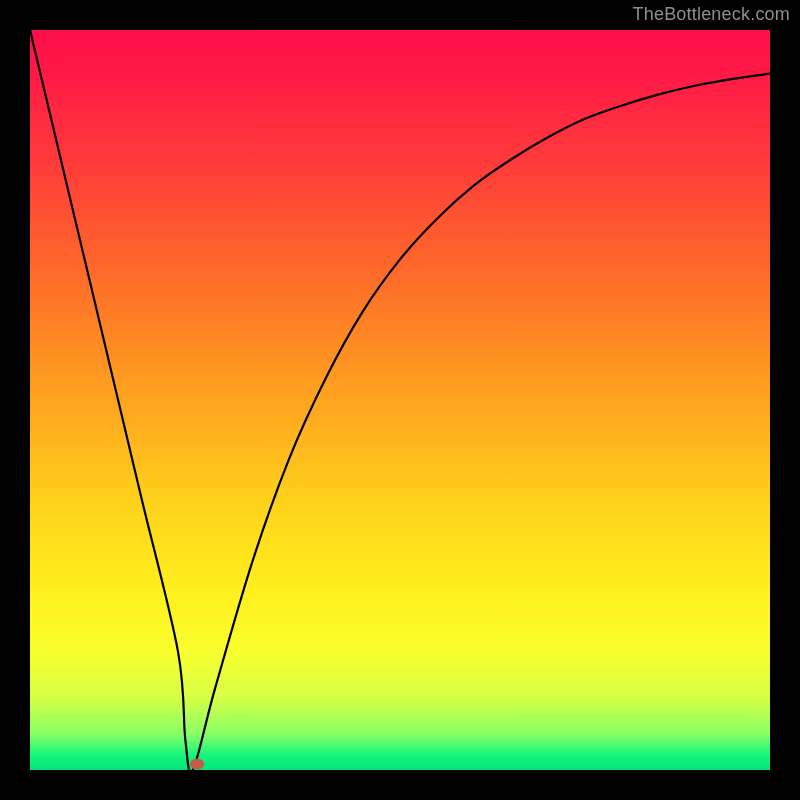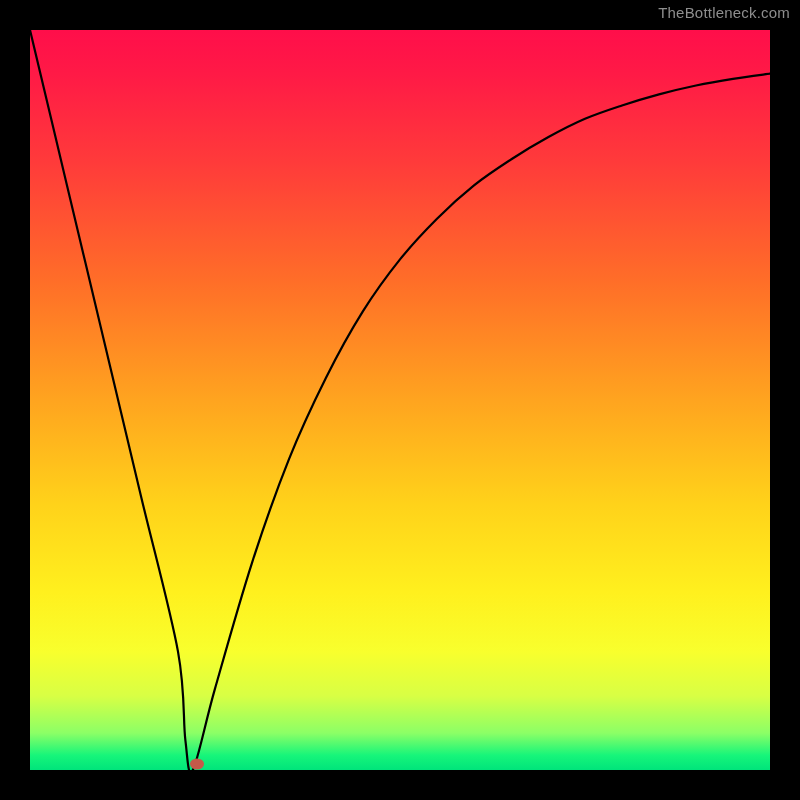--- a/index.html
+++ b/index.html
@@ -37,21 +37,21 @@
       #8cff66 95%,
       #17f57a 98%,
       #00e47b 100%
     );
   }
   .watermark {
     position: absolute;
     top: 4px;
     right: 10px;
     color: #8e8e8e;
-    font-size: 15px;
+    font-size: 18px;
     font-weight: 500;
     letter-spacing: 0.2px;
     user-select: none;
   }
   svg.curve {
     position: absolute;
     left: 0;
     top: 0;
     width: 740px;
     height: 740px;

